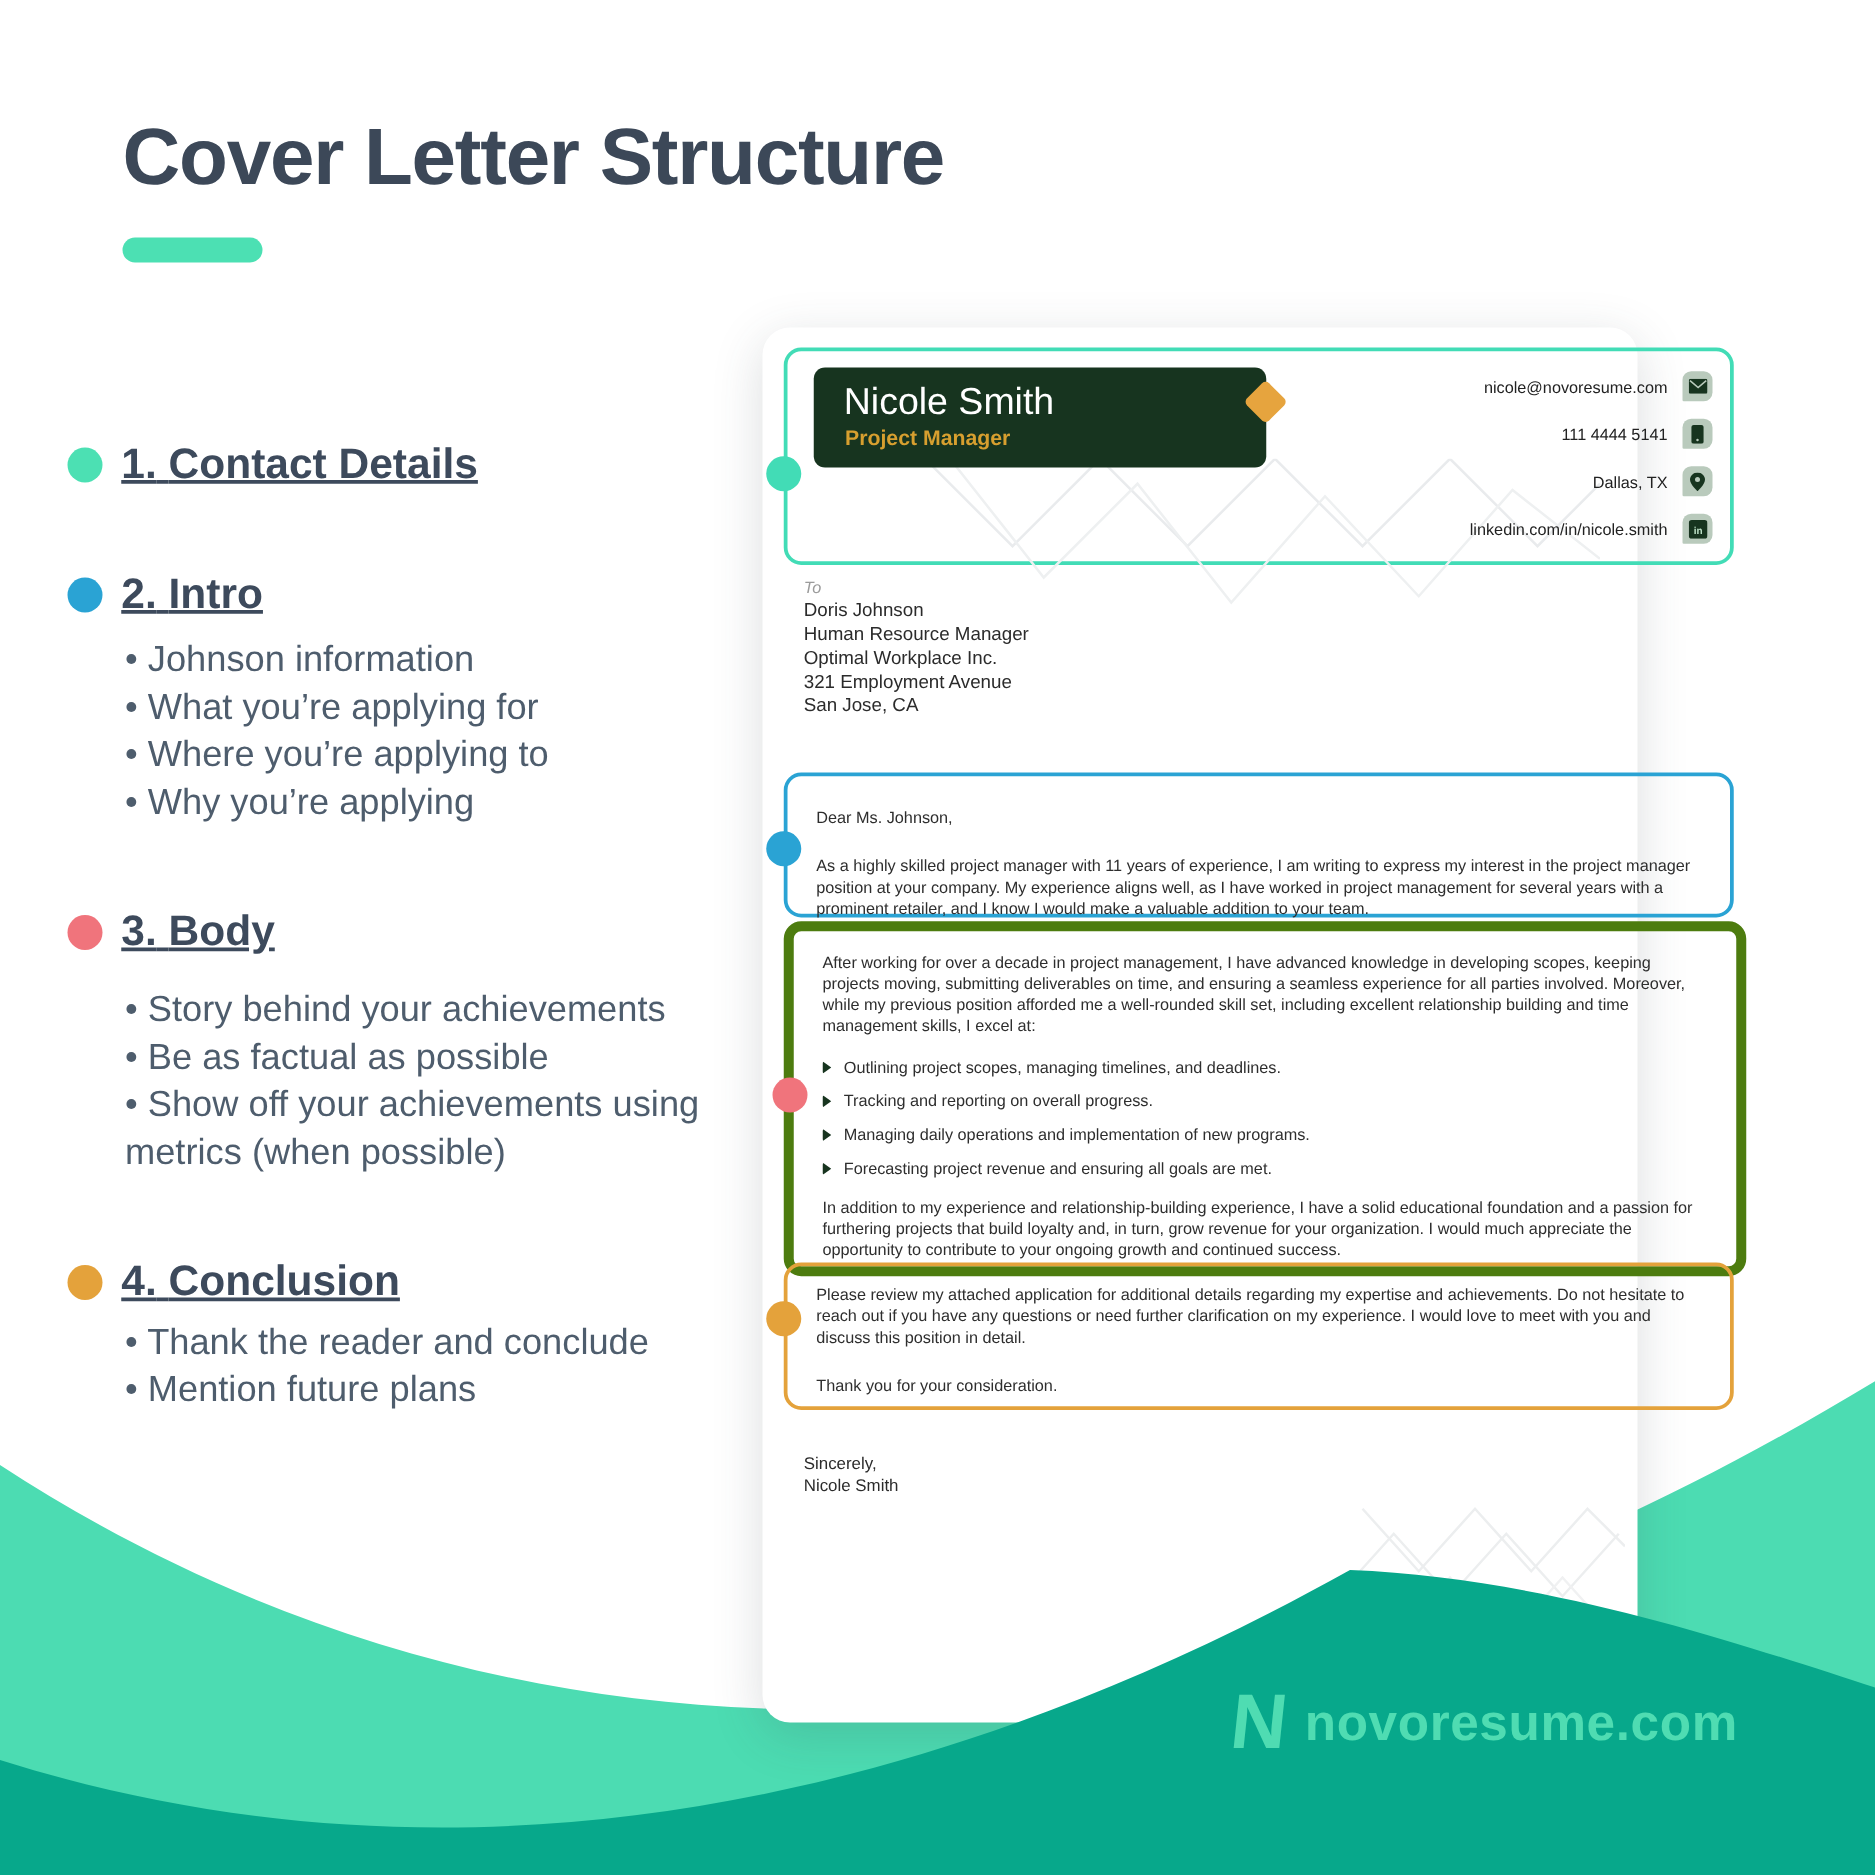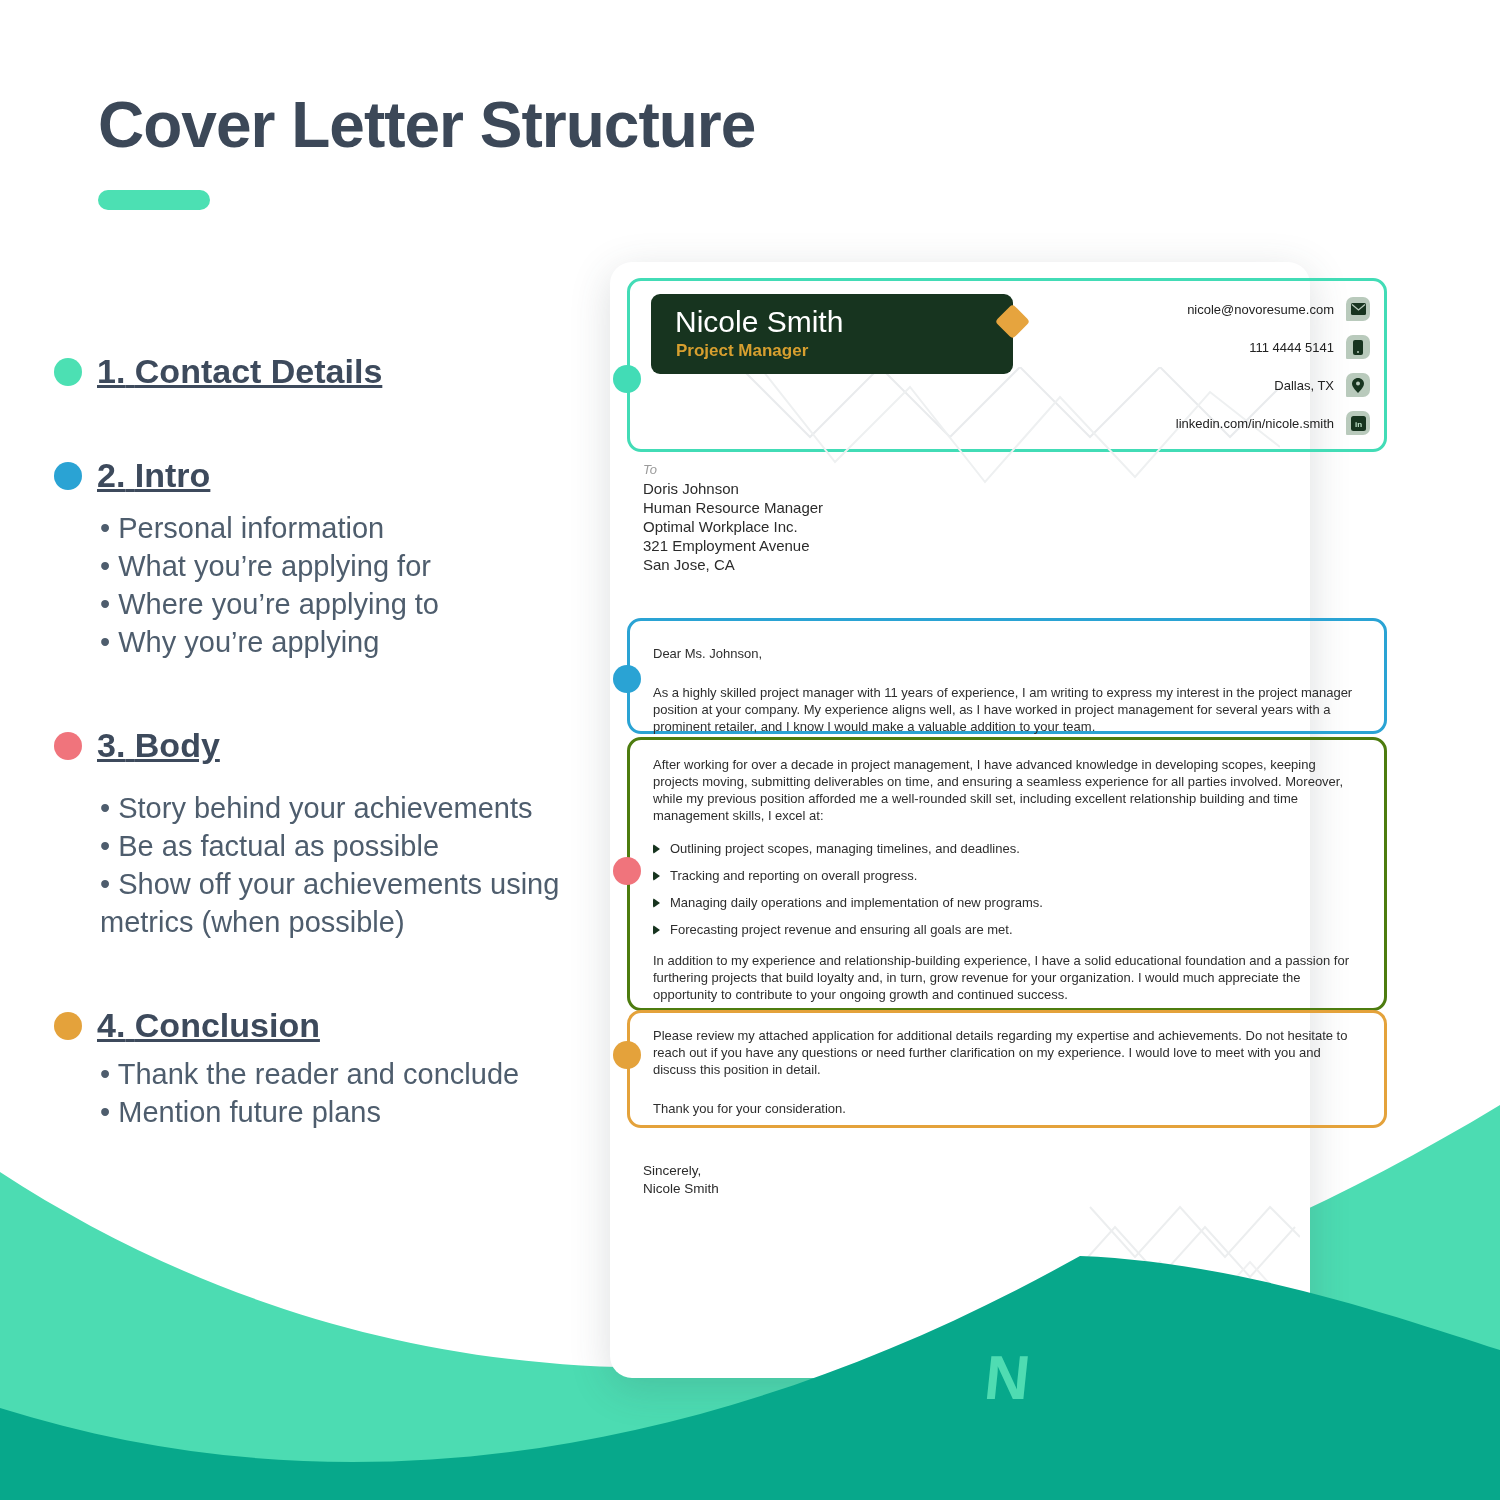--- a/index.html
+++ b/index.html
@@ -72,21 +72,21 @@
     display:flex;align-items:center;justify-content:center;flex:0 0 auto;
   }
   
   .to-block{position:absolute;left:33px;top:200px;}
   .to-label{font-size:13px;color:#9b9b9b;font-style:italic;margin-bottom:2px;}
   .to-line{font-size:15px;line-height:19px;color:#2b2b2b;font-weight:500;}
   
   .box{position:absolute;left:17px;width:754px;border-radius:14px;}
   .box-intro{top:356px;height:110px;border:3px solid #2aa3d4;}
   .box-intro .edge-dot{background:#2aa3d4;top:44px;}
-  .box-body{top:475px;height:268px;border:3px solid #4d7c0f;}
+  .box-body{top:475px;height:268px;border:8px solid #4d7c0f;}
   .box-body .edge-dot{background:#f0747c;top:117px;}
   .box-concl{top:748px;height:112px;border:3px solid #e4a23b;}
   .box-concl .edge-dot{background:#e4a23b;top:28px;}
   .box .edge-dot{position:absolute;left:-17px;width:28px;height:28px;border-radius:50%;}
   .box-inner{position:absolute;left:23px;right:20px;top:0;}
   .ltr{font-size:13px;line-height:17px;color:#2e2e2e;}
   .mt14{margin-top:14px;}
   .ltr-bullets{margin:16px 0 0 0;}
   .ltr-bullet{display:flex;align-items:flex-start;gap:10px;margin-bottom:10px;}
   .tri{
@@ -108,21 +108,21 @@
 
 <div class="outline-group" style="top:352px;">
   <span class="outline-dot" style="background:#4ce0b3;"></span>
   <p class="outline-heading"><span>1.</span> <span>Contact Details</span></p>
 </div>
 
 <div class="outline-group" style="top:456px;">
   <span class="outline-dot" style="background:#2aa3d4;"></span>
   <p class="outline-heading"><span>2.</span> <span>Intro</span></p>
   <div class="outline-bullets">
-    <div class="li"><span>•</span> <span>Personal information</span></div>
+    <div class="li"><span>•</span> <span>Johnson information</span></div>
     <div class="li"><span>•</span> <span>What you’re applying for</span></div>
     <div class="li"><span>•</span> <span>Where you’re applying to</span></div>
     <div class="li"><span>•</span> <span>Why you’re applying</span></div>
   </div>
 </div>
 
 <div class="outline-group" style="top:726px;">
   <span class="outline-dot" style="background:#f0747c;"></span>
   <p class="outline-heading"><span>3.</span> <span>Body</span></p>
   <div class="outline-bullets" style="margin-top:24px;">
@@ -260,13 +260,14 @@
     <polyline points="45,145 90,95 135,145 180,95 225,145" fill="none" stroke="#f0f1f2" stroke-width="2"></polyline>
   </svg>
 </div>
 
 <svg id="wave-dark" class="wave-svg" width="1500" height="1500">
   <path d="M0,1408 C330,1512 700,1468 1080,1256 C1240,1262 1400,1318 1500,1350 L1500,1500 L0,1500 Z" fill="#07a88b"></path>
 </svg>
 
 <div class="brand-logo">
   <span class="brand-n">N</span>
+  <span class="brand-text">novoresume.com</span>
 </div>
 
 </body></html>

